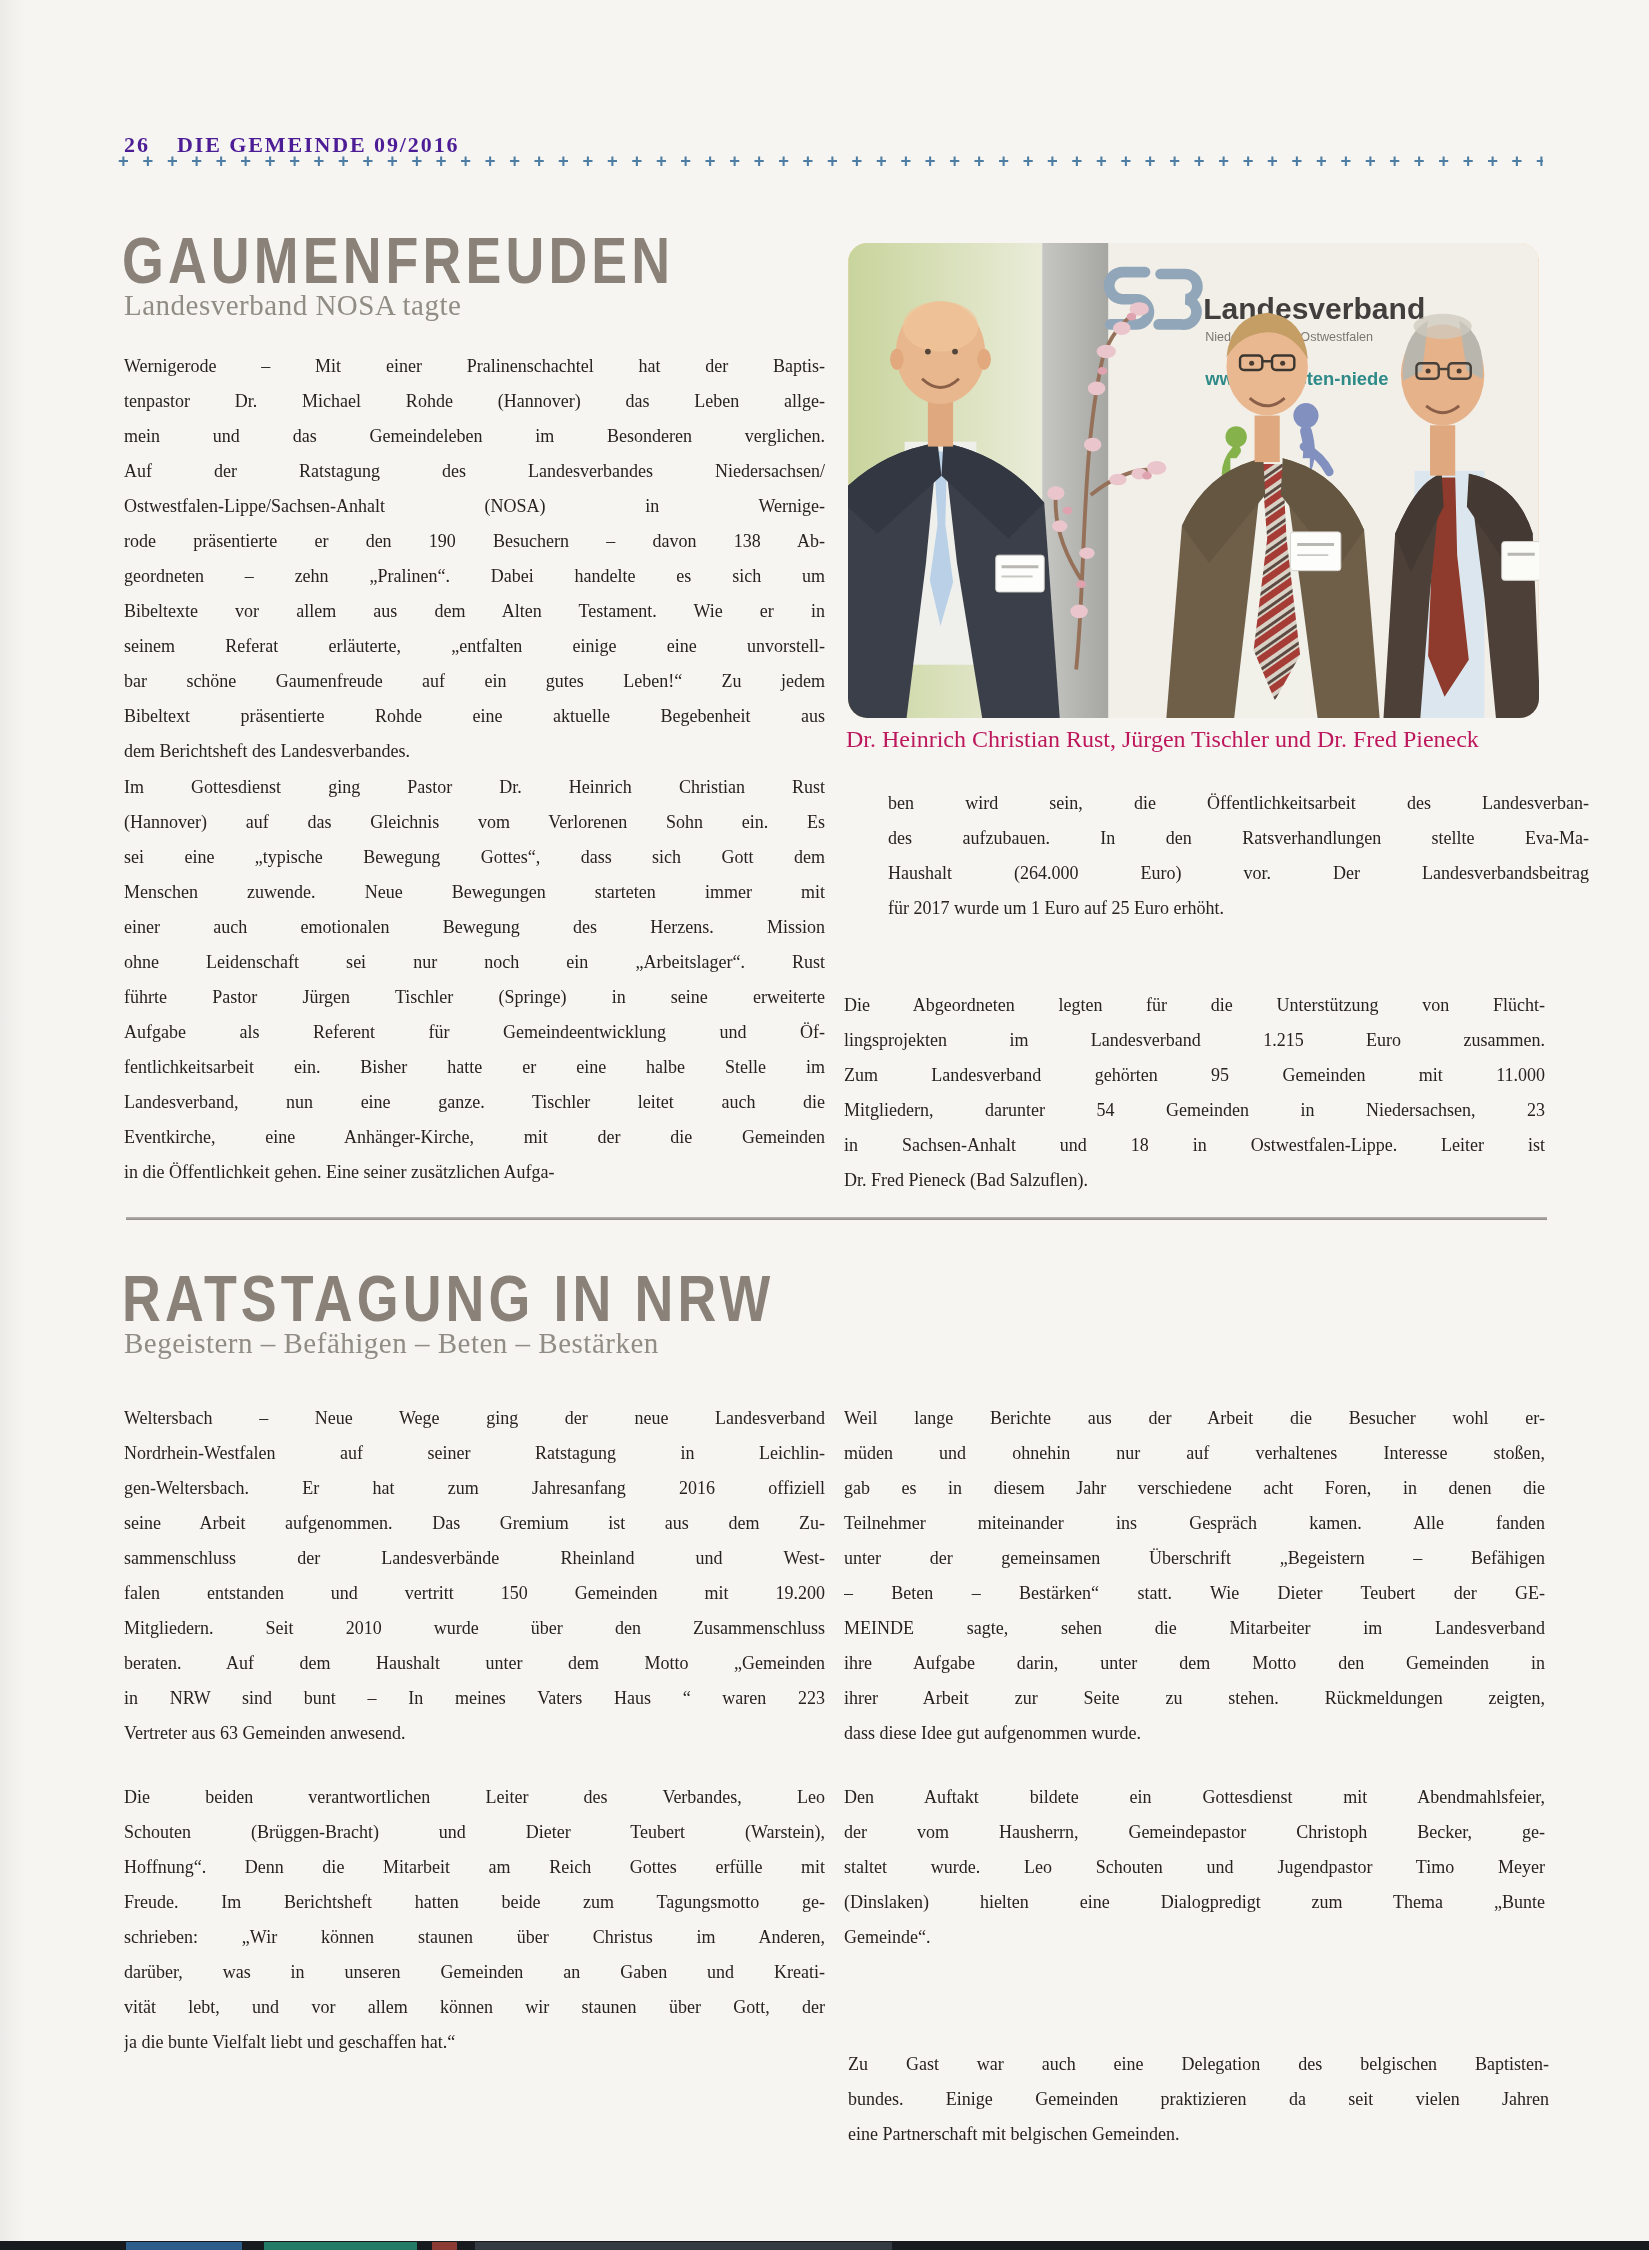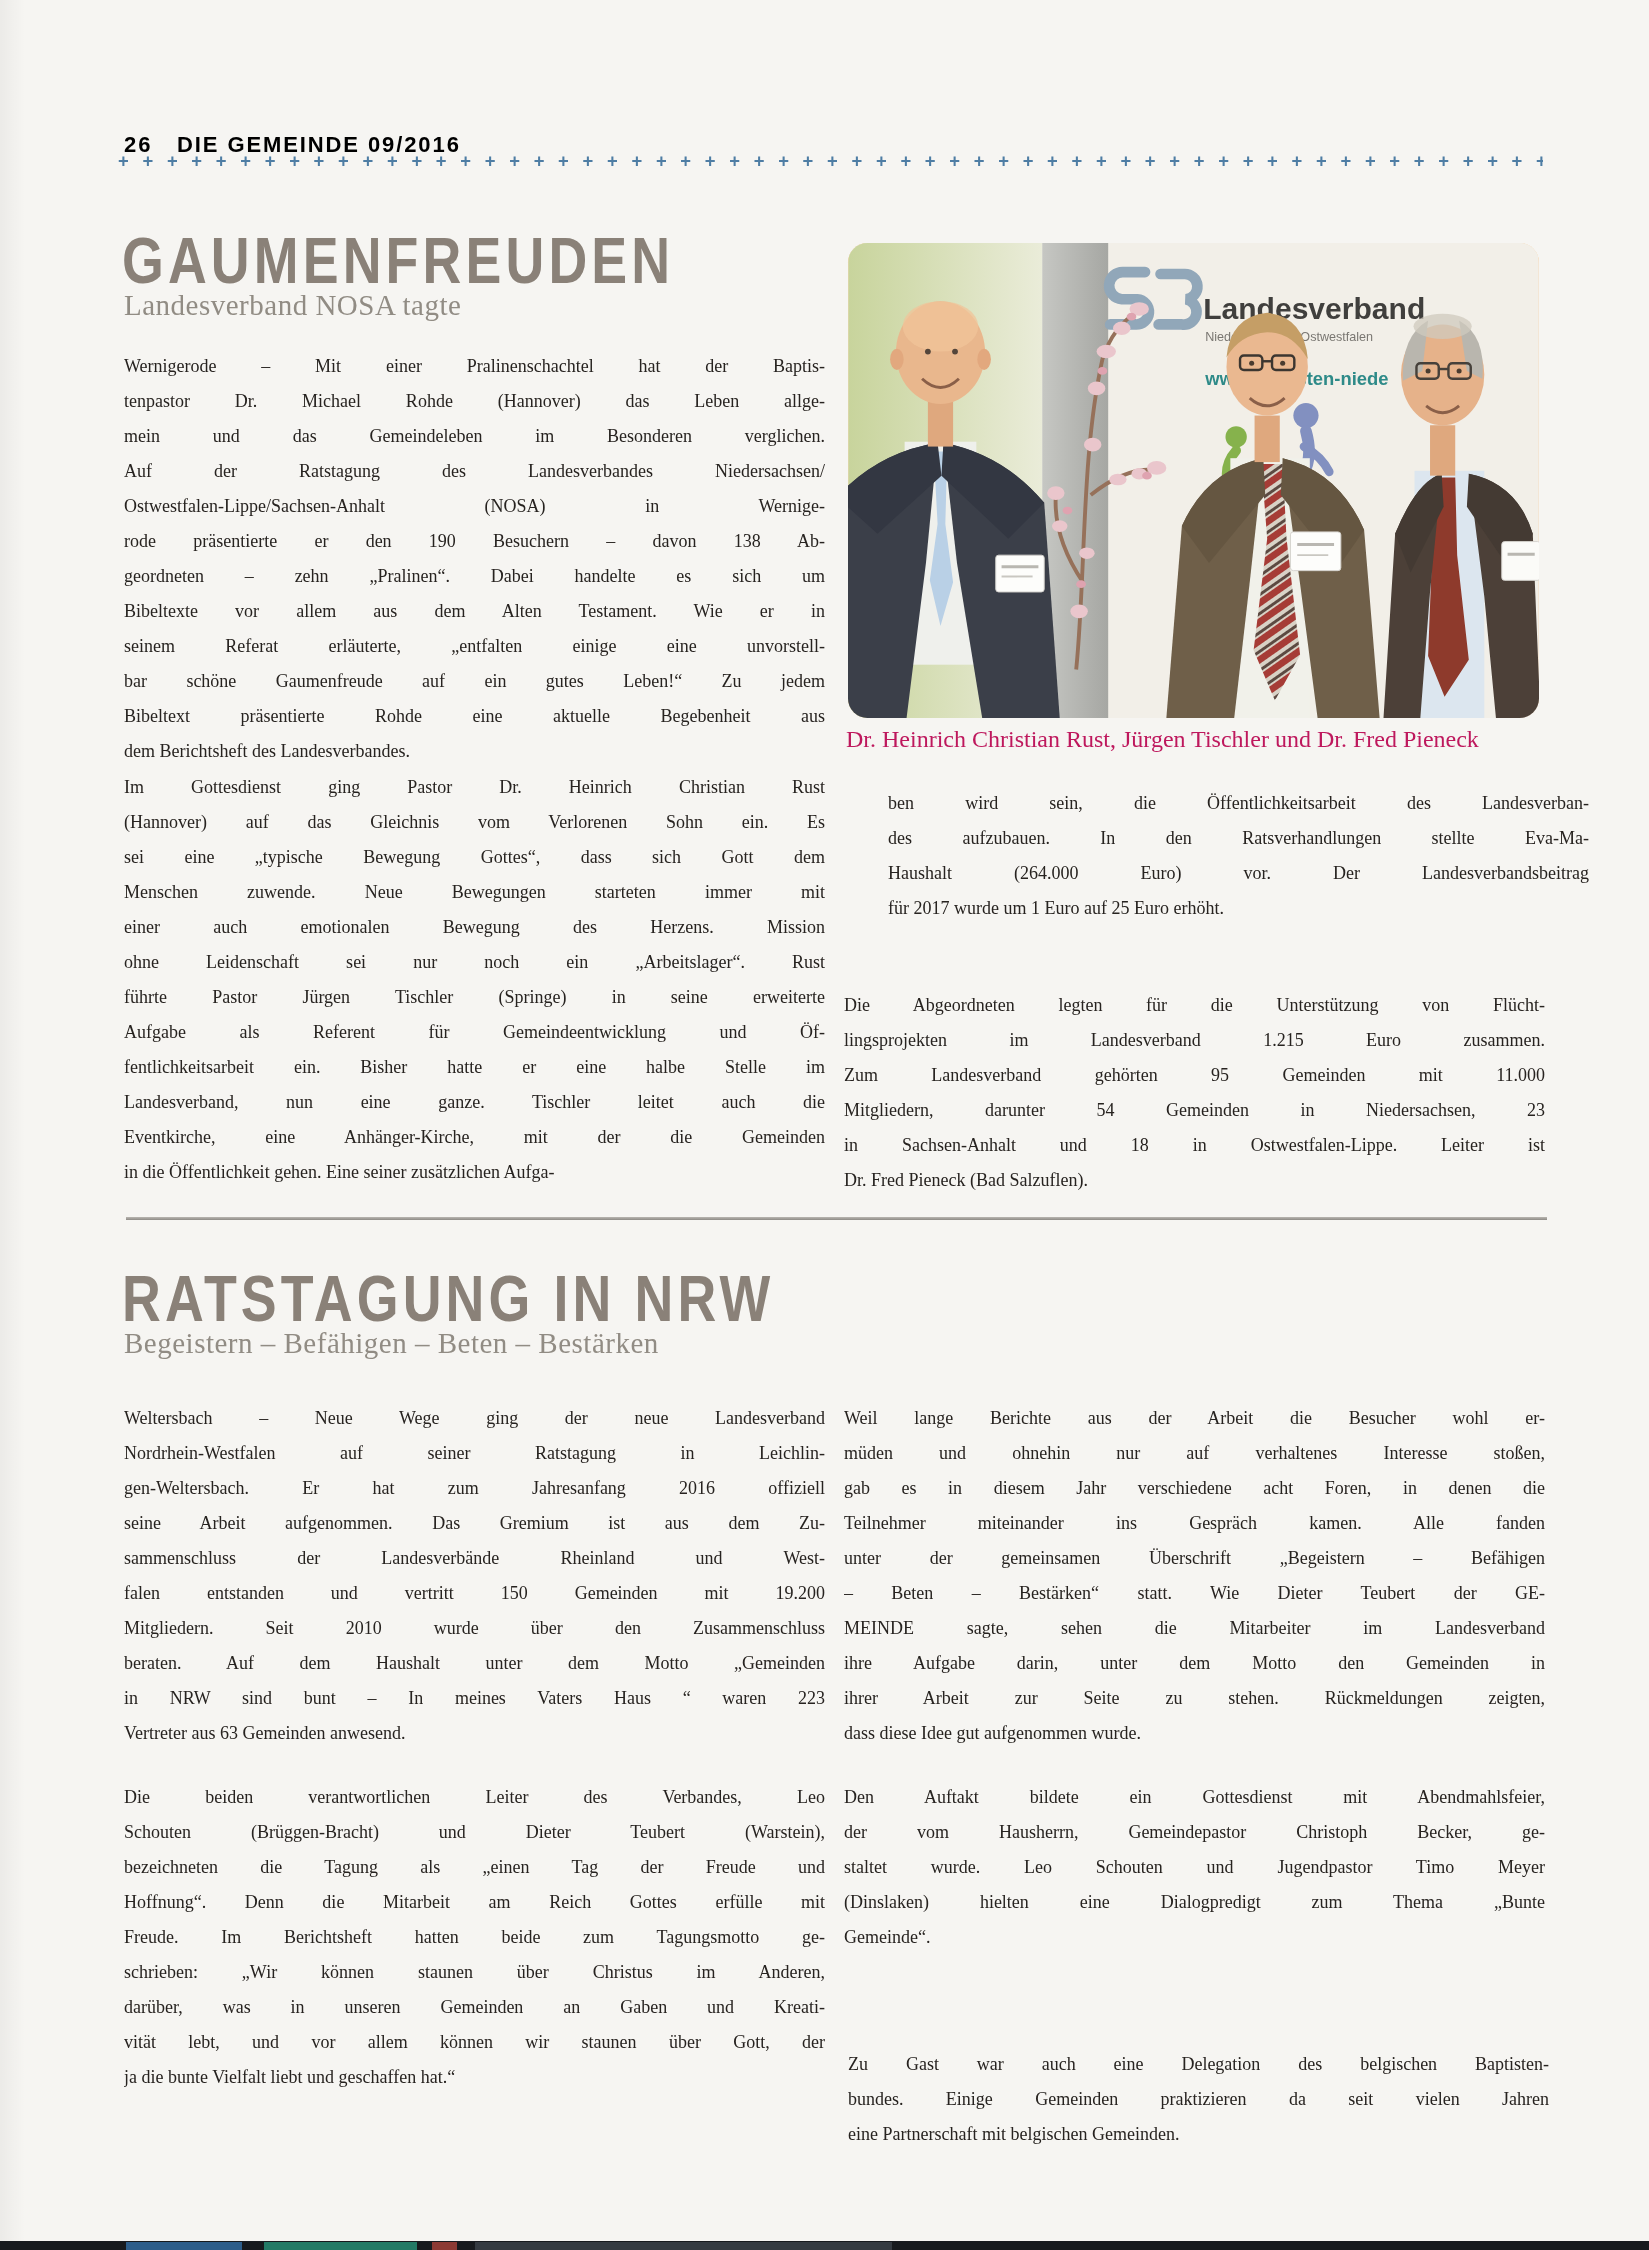--- a/index.html
+++ b/index.html
@@ -1,22 +1,22 @@
 <!DOCTYPE html>
 <html><head>
 <meta charset="utf-8">
 <style>
   html,body{margin:0;padding:0;background:#e9e7e3;}
   .page{position:relative;width:1650px;height:2250px;background:#f6f5f2;overflow:hidden;
         font-family:"Liberation Serif",serif;color:#272320;}
   .edge-shade{position:absolute;left:0;top:0;width:25px;height:100%;
         background:linear-gradient(90deg,rgba(0,0,0,.045),rgba(0,0,0,0));}
   
-  .mast{position:absolute;top:132px;font-family:Liberation Sans, sans-serif;
-        font-weight:bold;font-size:22px;color:#000000;letter-spacing:1.9px;}
+  .mast{position:absolute;top:132px;font-family:Liberation Serif, serif;
+        font-weight:bold;font-size:22px;color:#4c1d95;letter-spacing:1.9px;}
   .mast.num{left:124px;}
   .mast.name{left:177px;}
   .plusrow{position:absolute;left:118px;top:150px;width:1425px;height:25px;overflow:hidden;
         white-space:nowrap;color:#4e7da4;font-family:"Liberation Sans",sans-serif;
         font-weight:bold;font-size:18.4px;letter-spacing:4.3px;}
   
   .art-title{position:absolute;left:122px;font-family:"Liberation Sans",sans-serif;
         font-weight:bold;font-size:64px;line-height:1;color:#8a8178;letter-spacing:4.9px;
         transform:scaleX(.84);transform-origin:left top;white-space:nowrap;}
   .art-sub{position:absolute;left:124px;font-size:29px;color:#918c84;letter-spacing:0.5px;white-space:nowrap;}
@@ -243,21 +243,20 @@
       <div class="line">sammenschluss der Landesverbände Rheinland und West-</div>
       <div class="line">falen entstanden und vertritt 150 Gemeinden mit 19.200</div>
       <div class="line">Mitgliedern. Seit 2010 wurde über den Zusammenschluss</div>
       <div class="line">beraten. Auf dem Haushalt unter dem Motto „Gemeinden</div>
       <div class="line">in NRW sind bunt – In meines Vaters Haus “ waren 223</div>
       <div class="line pl">Vertreter aus 63 Gemeinden anwesend.</div>
     </div>
   <div class="col-par" style="left:124px;top:1780px;">
       <div class="line">Die beiden verantwortlichen Leiter des Verbandes, Leo</div>
       <div class="line">Schouten (Brüggen-Bracht) und Dieter Teubert (Warstein),</div>
-      <div class="line">bezeichneten die Tagung als „einen Tag der Freude und</div>
       <div class="line">Hoffnung“. Denn die Mitarbeit am Reich Gottes erfülle mit</div>
       <div class="line">Freude. Im Berichtsheft hatten beide zum Tagungsmotto ge-</div>
       <div class="line">schrieben: „Wir können staunen über Christus im Anderen,</div>
       <div class="line">darüber, was in unseren Gemeinden an Gaben und Kreati-</div>
       <div class="line">vität lebt, und vor allem können wir staunen über Gott, der</div>
       <div class="line pl">ja die bunte Vielfalt liebt und geschaffen hat.“</div>
     </div>
 
   <div class="col-par" style="left:844px;top:1401px;">
       <div class="line">Weil lange Berichte aus der Arbeit die Besucher wohl er-</div>

